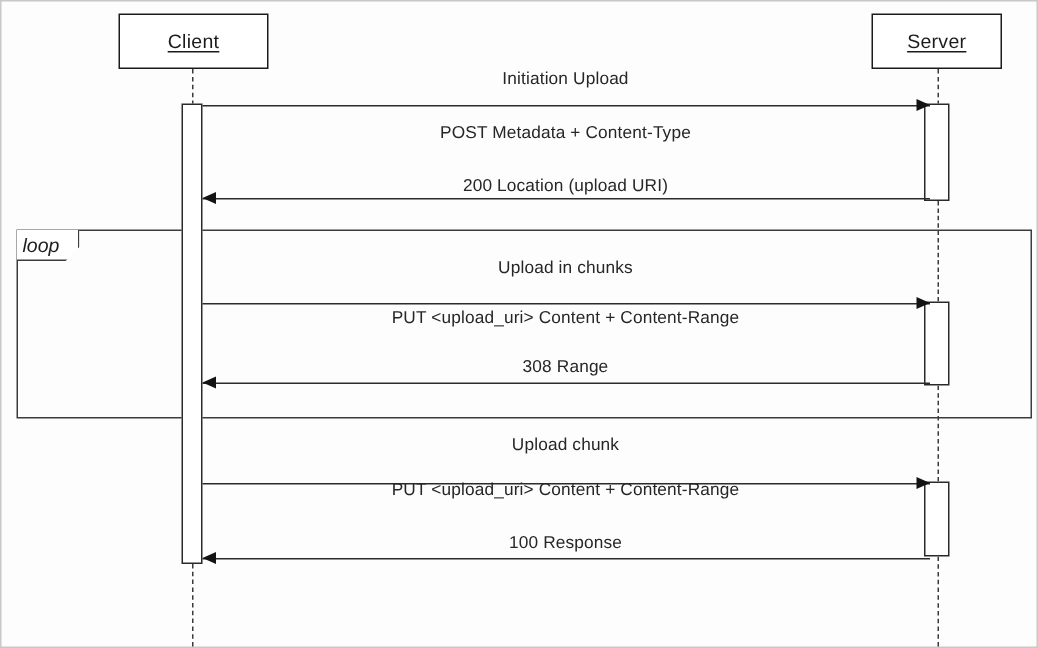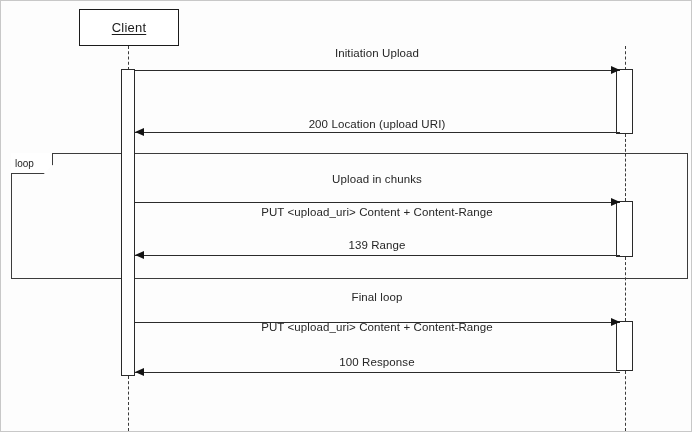--- a/index.html
+++ b/index.html
@@ -89,35 +89,39 @@
   .fragment-tab{
     position:absolute;
     box-sizing:border-box;
     background:#ffffff;
     border:1.4px solid #3c3c3c;
     border-top:none;border-left:none;
     clip-path:polygon(0 0,100% 0,100% 55%,78% 100%,0 100%);
     display:flex;align-items:center;
   }
   .fragment-tab span{
-    font-size:10px;
+    font-size:13px;
     color:#1d1d1d;
     padding-left:4px;
     white-space:nowrap;
+    font-style:italic;
   }
 </style>
 </head>
 <body>
 
 <div id="canvas">
 
   <div class="participant" style="left:78px;top:8px;width:100px;height:37px;">
     <span>Client</span>
   </div>
 
+  <div class="participant" style="left:580px;top:8px;width:87px;height:37px;">
+    <span>Server</span>
+  </div>
 
   <div class="lifeline" style="left:127px;top:45px;height:24px;"></div>
 
   <div class="lifeline" style="left:127px;top:375px;height:55px;"></div>
 
   <div class="lifeline" style="left:624px;top:45px;height:24px;"></div>
   <div class="lifeline" style="left:624px;top:133px;height:67px;"></div>
   <div class="lifeline" style="left:624px;top:256px;height:64px;"></div>
   <div class="lifeline" style="left:624px;top:370px;height:60px;"></div>
 
@@ -129,36 +133,37 @@
   <div class="activation" style="left:120px;top:68px;width:14px;height:307px;"></div>
 
   <div class="activation" style="left:615px;top:68px;width:17px;height:65px;"></div>
   <div class="activation" style="left:615px;top:200px;width:17px;height:56px;"></div>
   <div class="activation" style="left:615px;top:320px;width:17px;height:50px;"></div>
 
   <div class="msg-label" style="left:230px;top:46px;width:292px;">Initiation Upload</div>
 
   <div class="msg-line" style="left:134px;top:69px;width:485px;"></div>
   <div class="arrow-head right" style="left:610px;top:64.5px;"></div>
+  <div class="msg-label" style="left:230px;top:82px;width:292px;">POST Metadata + Content-Type</div>
 
   <div class="msg-line" style="left:134px;top:131px;width:485px;"></div>
   <div class="arrow-head left" style="left:134px;top:126.5px;"></div>
   <div class="msg-label" style="left:230px;top:117px;width:292px;text-align:center;">200 Location (upload URI)</div>
 
   <div class="msg-label" style="left:230px;top:172px;width:292px;">Upload in chunks</div>
 
   <div class="msg-line" style="left:134px;top:201px;width:485px;"></div>
   <div class="arrow-head right" style="left:610px;top:196.5px;"></div>
   <div class="msg-label" style="left:200px;top:205px;width:352px;">PUT &lt;upload_uri&gt; Content + Content-Range</div>
 
   <div class="msg-line" style="left:134px;top:254px;width:485px;"></div>
   <div class="arrow-head left" style="left:134px;top:249.5px;"></div>
-  <div class="msg-label" style="left:230px;top:238px;width:292px;">139 Range</div>
+  <div class="msg-label" style="left:230px;top:238px;width:292px;">308 Range</div>
 
-  <div class="msg-label" style="left:230px;top:290px;width:292px;">Final loop</div>
+  <div class="msg-label" style="left:230px;top:290px;width:292px;">Upload chunk</div>
 
   <div class="msg-line" style="left:134px;top:321px;width:485px;"></div>
   <div class="arrow-head right" style="left:610px;top:316.5px;"></div>
   <div class="msg-label" style="left:200px;top:320px;width:352px;">PUT &lt;upload_uri&gt; Content + Content-Range</div>
 
   <div class="msg-line" style="left:134px;top:371px;width:485px;"></div>
   <div class="arrow-head left" style="left:134px;top:366.5px;"></div>
   <div class="msg-label" style="left:230px;top:355px;width:292px;">100 Response</div>
 
 </div>

